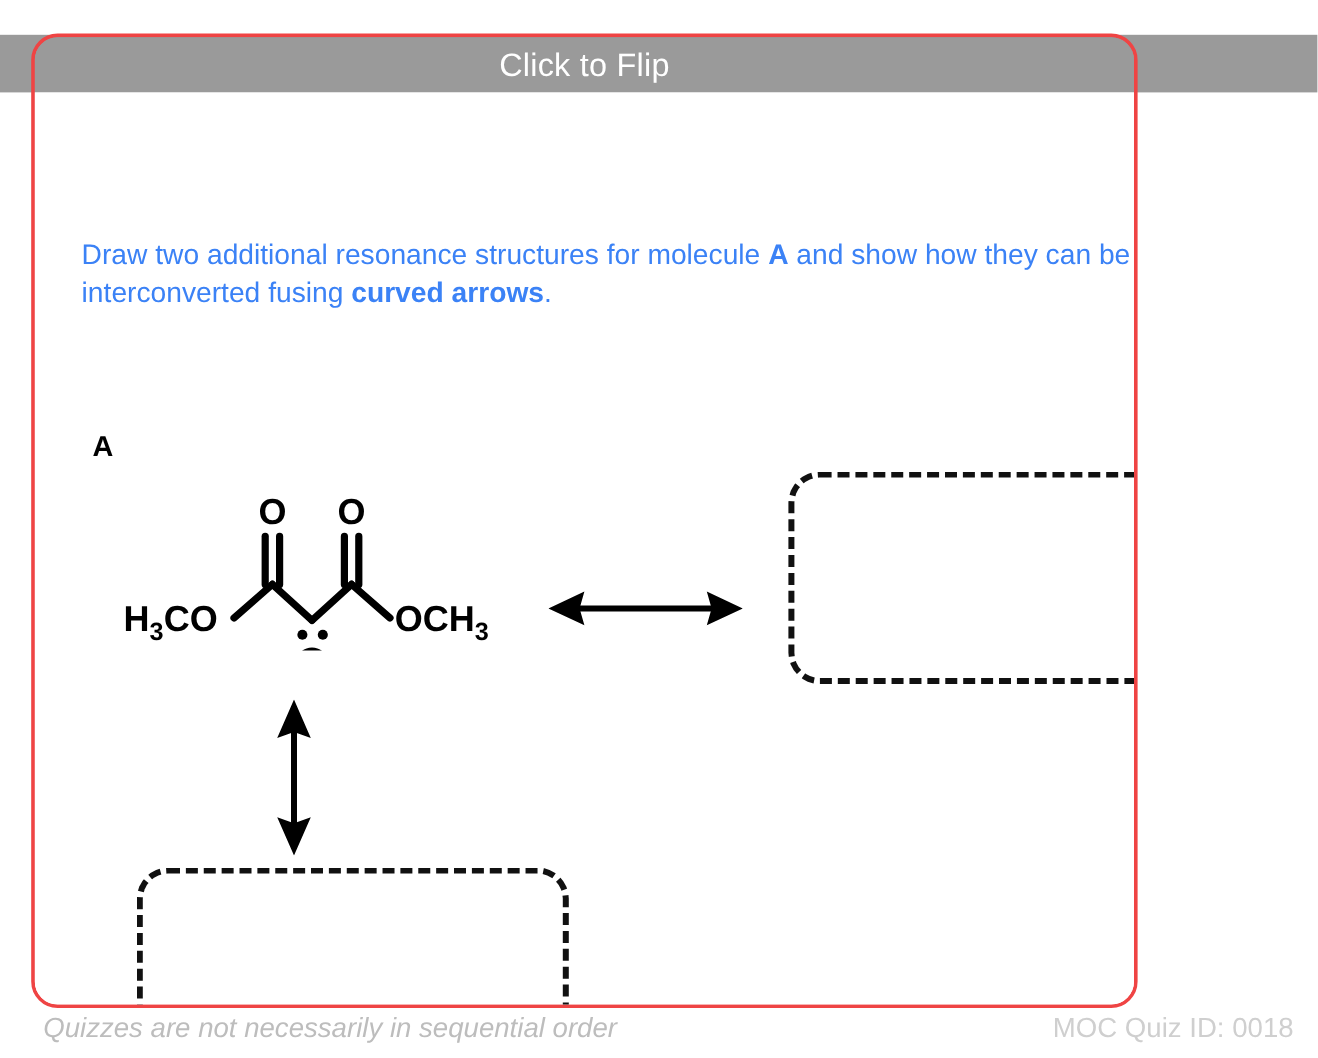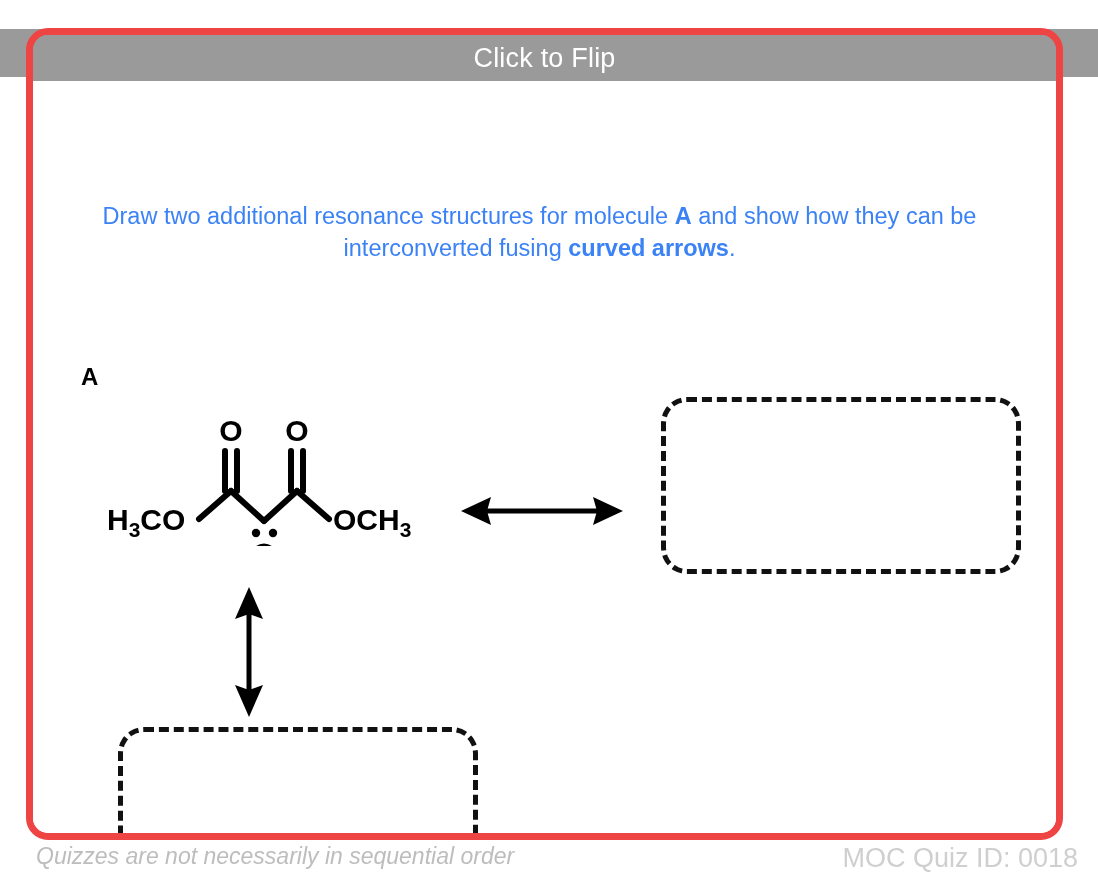--- a/index.html
+++ b/index.html
@@ -24,28 +24,27 @@
     width: 1098px;
     height: 48px;
     background: #9a9a9a;
   }
 
   
   .card {
     position: absolute;
     left: 26px;
     top: 28px;
-    width: 1037px;
+    width: 922px;
     height: 812px;
-    border: 7px solid #ef4444;
+    border: 3px solid #ef4444;
     border-radius: 22px;
     box-sizing: border-box;
     background: transparent;
     overflow: hidden;
-    text-align: center;
   }
   .card-header {
     position: absolute;
     left: 0;
     top: 0;
     width: 100%;
     height: 46px;
     background: #9a9a9a;
     display: flex;
     align-items: center;
@@ -149,21 +148,21 @@
     top: 0;
     font-size: 23px;
     font-style: italic;
     color: #bdbdbd;
     white-space: nowrap;
   }
   .footer-right {
     position: absolute;
     right: 20px;
     top: 0;
-    font-size: 27px;
+    font-size: 23px;
     color: #cfcfcf;
     white-space: nowrap;
   }
 </style>
 </head>
 <body>
 
 <div class="header-band"></div>
 
 <div class="card">

